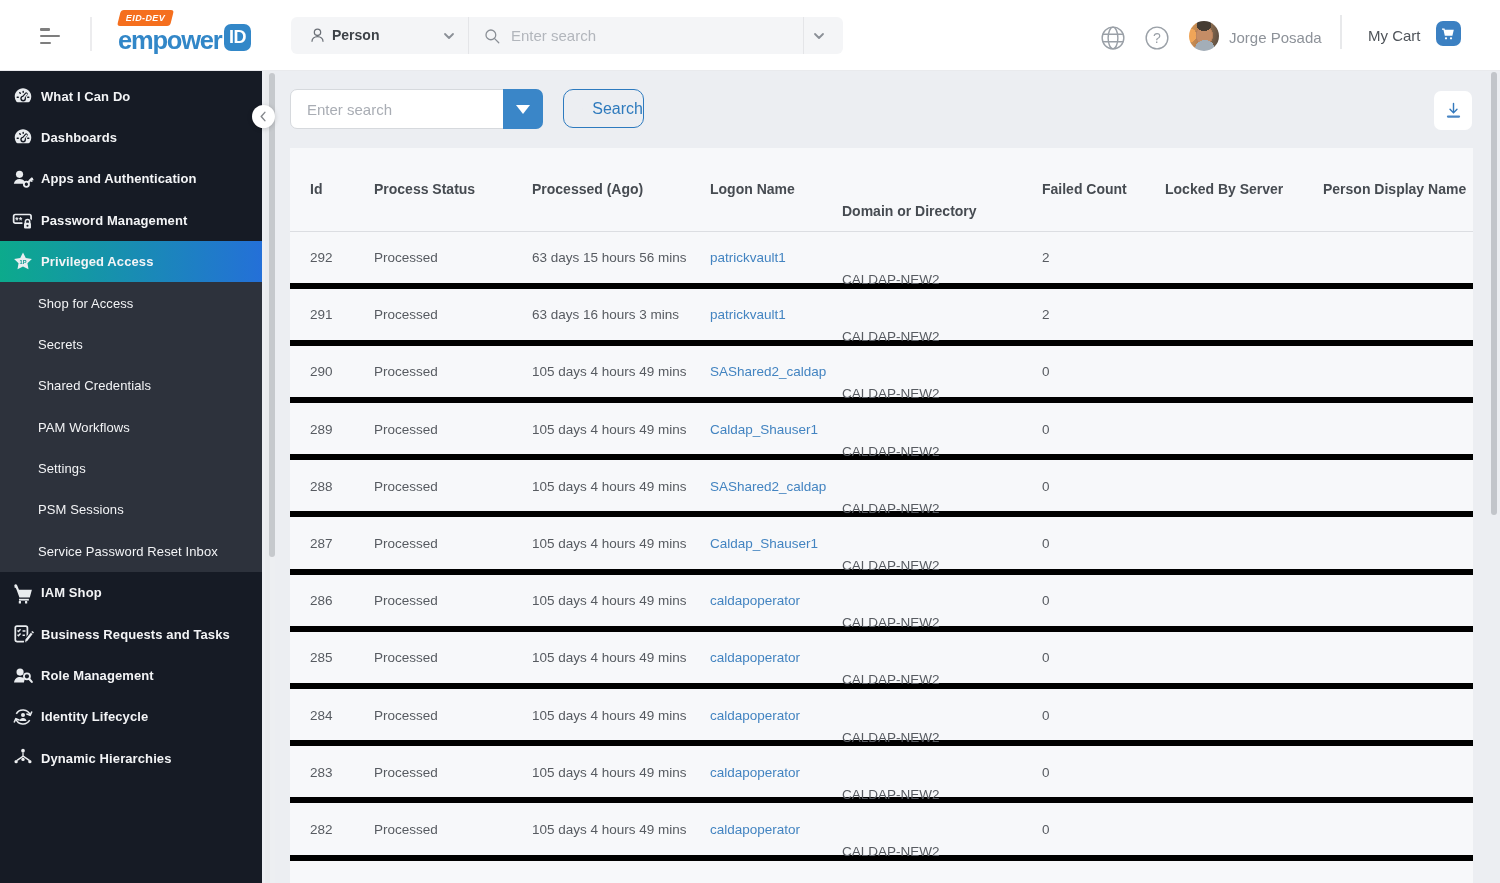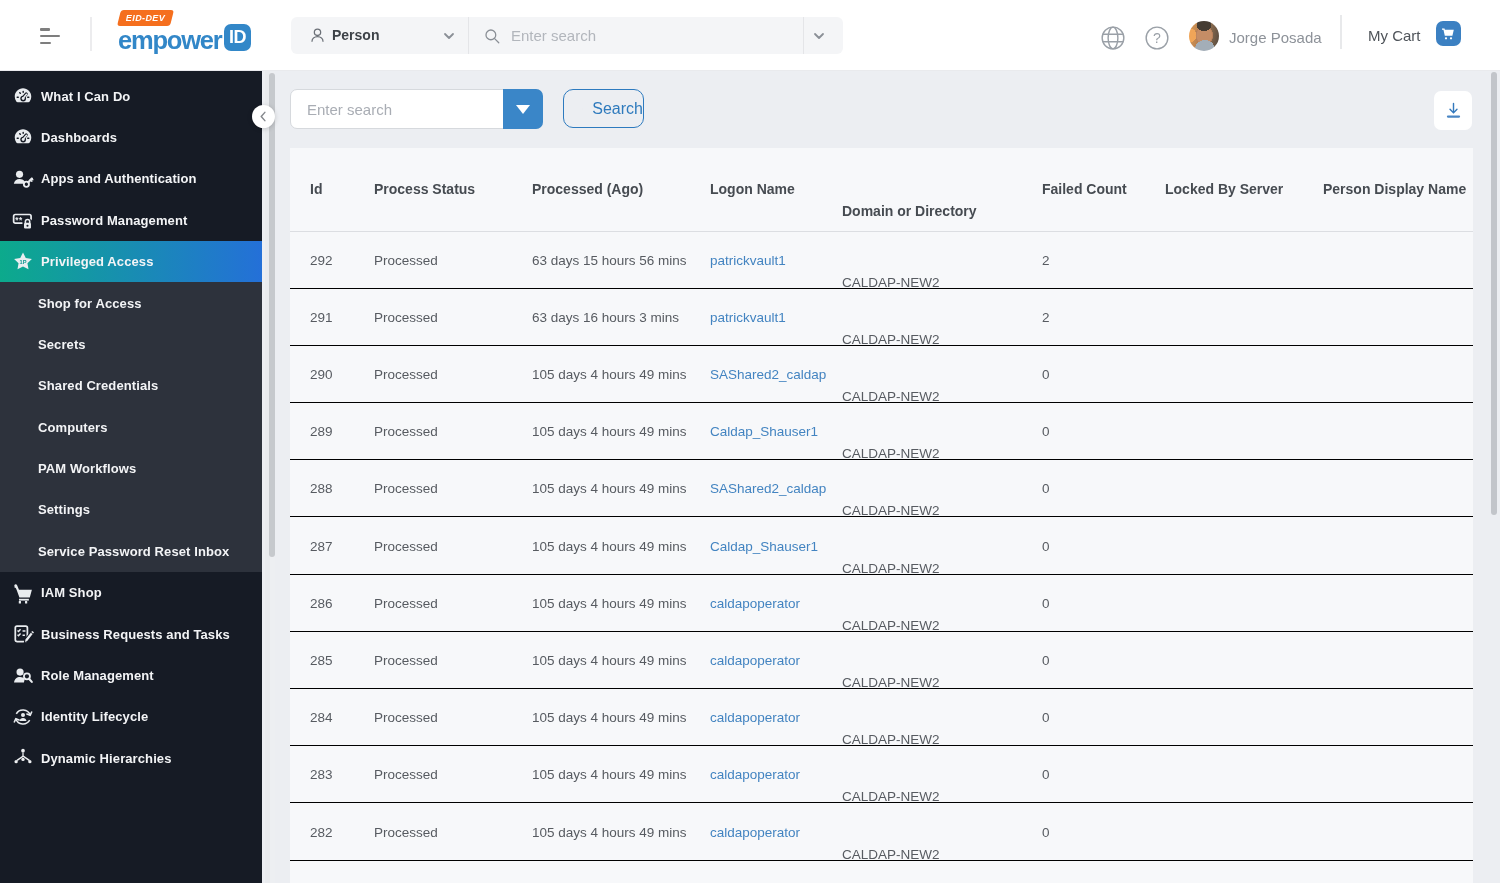--- a/index.html
+++ b/index.html
@@ -46,21 +46,21 @@
 }
 
 
 #sidebar { position:absolute; left:0; top:71px; width:262px; height:812px; background:#161b25; z-index:20; }
 .mrow { position:relative; height:41.4px; display:flex; align-items:center; color:#f3f4f6; font-size:13px; font-weight:700; letter-spacing:0.1px; }
 .mrow svg { position:absolute; left:12px; width:22px; height:22px; }
 .mrow .mtext { position:absolute; left:41px; white-space:nowrap; }
 #menu { padding-top:4.4px; }
 #privrow { background:linear-gradient(90deg,#0caa8c,#2470d8); }
 #submenu { background:#2d323c; }
-#submenu .mtext { left:38px; font-weight:700; }
+#submenu .mtext { left:38px; font-weight:400; }
 #acctrow { position:relative; }
 #acctpill { position:absolute; left:10px; top:0.5px; right:0; height:40.4px; background:#f0f1f3; border-radius:9px 0 0 9px; box-shadow:inset 10px 0 9px -7px rgba(0,0,0,0.18); }
 #acctrow .mtext { left:33px; color:#5c6168; z-index:2; }
 #acctrow svg.acchev { position:absolute; left:auto; right:7px; width:14px; height:14px; z-index:2; }
 
 #sscroll { position:absolute; left:269px; top:73px; width:5.5px; height:484px; background:#c6c9cd; border-radius:3px; z-index:21; }
 #strack { position:absolute; left:264px; top:71px; width:11px; height:812px; background:#edeff2; z-index:20; }
 #strack2 { position:absolute; left:264.5px; top:71px; width:5px; height:812px; background:#e9ebee; z-index:20; }
 
 #collapse { position:absolute; left:251.8px; top:105.1px; width:23px; height:23px; background:#fff; border-radius:50%; box-shadow:0 1px 5px rgba(0,0,0,0.18); z-index:25; }
@@ -73,21 +73,21 @@
 #csearch .entertext { position:absolute; left:16px; top:11px; font-size:15px; color:#a9adb4; }
 #cdrop { position:absolute; right:-0.5px; top:-1px; width:40px; height:40px; background:#3a86c8; border-radius:0 7px 7px 0; }
 #cdrop:after { content:""; position:absolute; left:13px; top:16px; border-left:7px solid transparent; border-right:7px solid transparent; border-top:9px solid #fff; }
 #searchbtn { position:absolute; left:301px; top:18px; width:81px; height:39px; border:1.5px solid #2d7abf; border-radius:10px; color:#2e7abd; font-size:16px; display:flex; align-items:center; }
 #searchbtn svg { margin-left:18px; }
 #searchbtn span { margin-left:10px; }
 
 #dlbtn { position:absolute; left:1171.5px; top:20px; width:38px; height:39px; background:#fff; border-radius:7px; }
 
 #card { position:absolute; left:28px; top:77px; width:1183px; height:735px; background:#f7f8fa; }
-.trow { position:absolute; left:0; width:1183px; height:57.2px; border-bottom:1px solid #000000; }
+.trow { position:absolute; left:0; width:1183px; height:57.2px; border-bottom:6px solid #000000; }
 .trow span, #thead span { position:absolute; top:50%; transform:translateY(-50%); white-space:nowrap; }
 #thead { position:absolute; left:0; top:0; width:1183px; height:83.5px; border-bottom:1px solid #dcdee2; font-weight:700; color:#464b51; font-size:14px; }
 .trow { font-size:13.5px; color:#575b61; }
 .c1 { left:20px; } .c2 { left:84px; } .c3 { left:242px; } .c4 { left:420px; } .c5 { left:552px;margin-top:22px; } .c6 { left:752px; } .c7 { left:875px; } .c8 { left:1033px; }
 .link { color:#4384c1; }
 
 #pscroll { position:absolute; left:1491px; top:72px; width:6px; height:443px; background:#c2c5ca; border-radius:3px; z-index:40; }
 </style>
 </head>
 <body>
@@ -219,27 +219,27 @@
         <div class="mrow">
             <span class="mtext">Shop for Access</span>
           </div>
         <div class="mrow">
             <span class="mtext">Secrets</span>
           </div>
         <div class="mrow">
             <span class="mtext">Shared Credentials</span>
           </div>
         <div class="mrow">
-            <span class="mtext">Computers</span>
-          </div>
-        <div class="mrow">
             <span class="mtext">PAM Workflows</span>
           </div>
         <div class="mrow">
             <span class="mtext">Settings</span>
+          </div>
+        <div class="mrow">
+            <span class="mtext">PSM Sessions</span>
           </div>
         <div class="mrow">
             <span class="mtext">Service Password Reset Inbox</span>
           </div>
       </div>
       <div class="mrow">
           <svg viewBox="0 0 24 24" fill="#e9ecef">
             <path d="M2.5 3.6c.8-1.6 2.5-1.5 3.2.2l1.9 4.7h14.1l-2.3 8.4H8.1L5.2 9.1 4.4 7c-.3-.8-.9-.9-1.4-.5z"></path>
             <path d="M7.6 18.3h10.8v2H7.6z"></path>
             <rect x="7.4" y="20.6" width="2.4" height="2.9" rx=".4"></rect>

